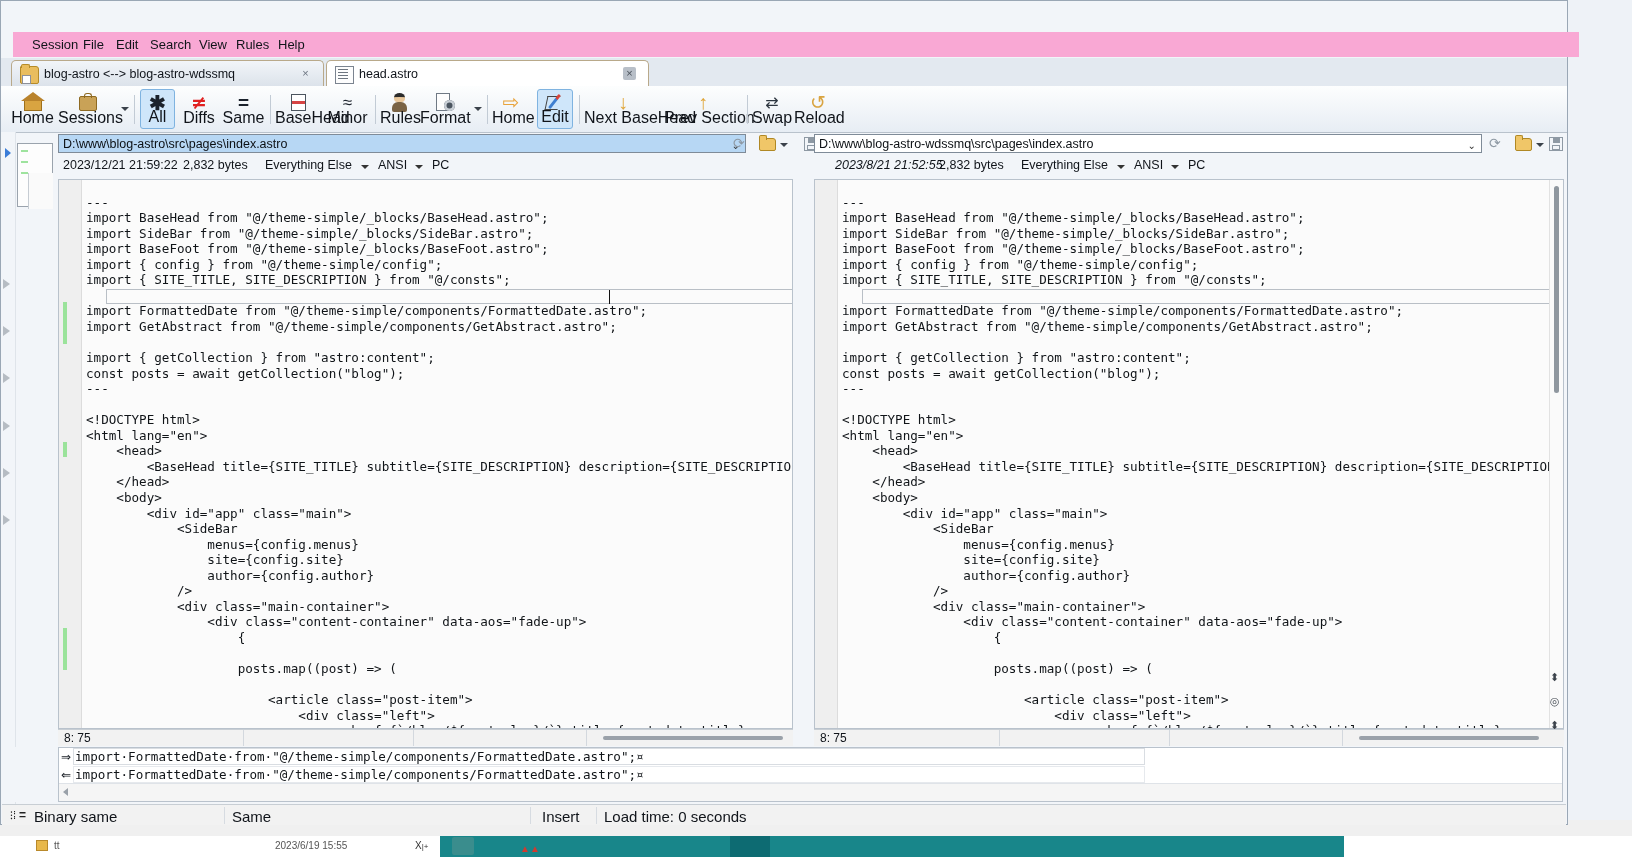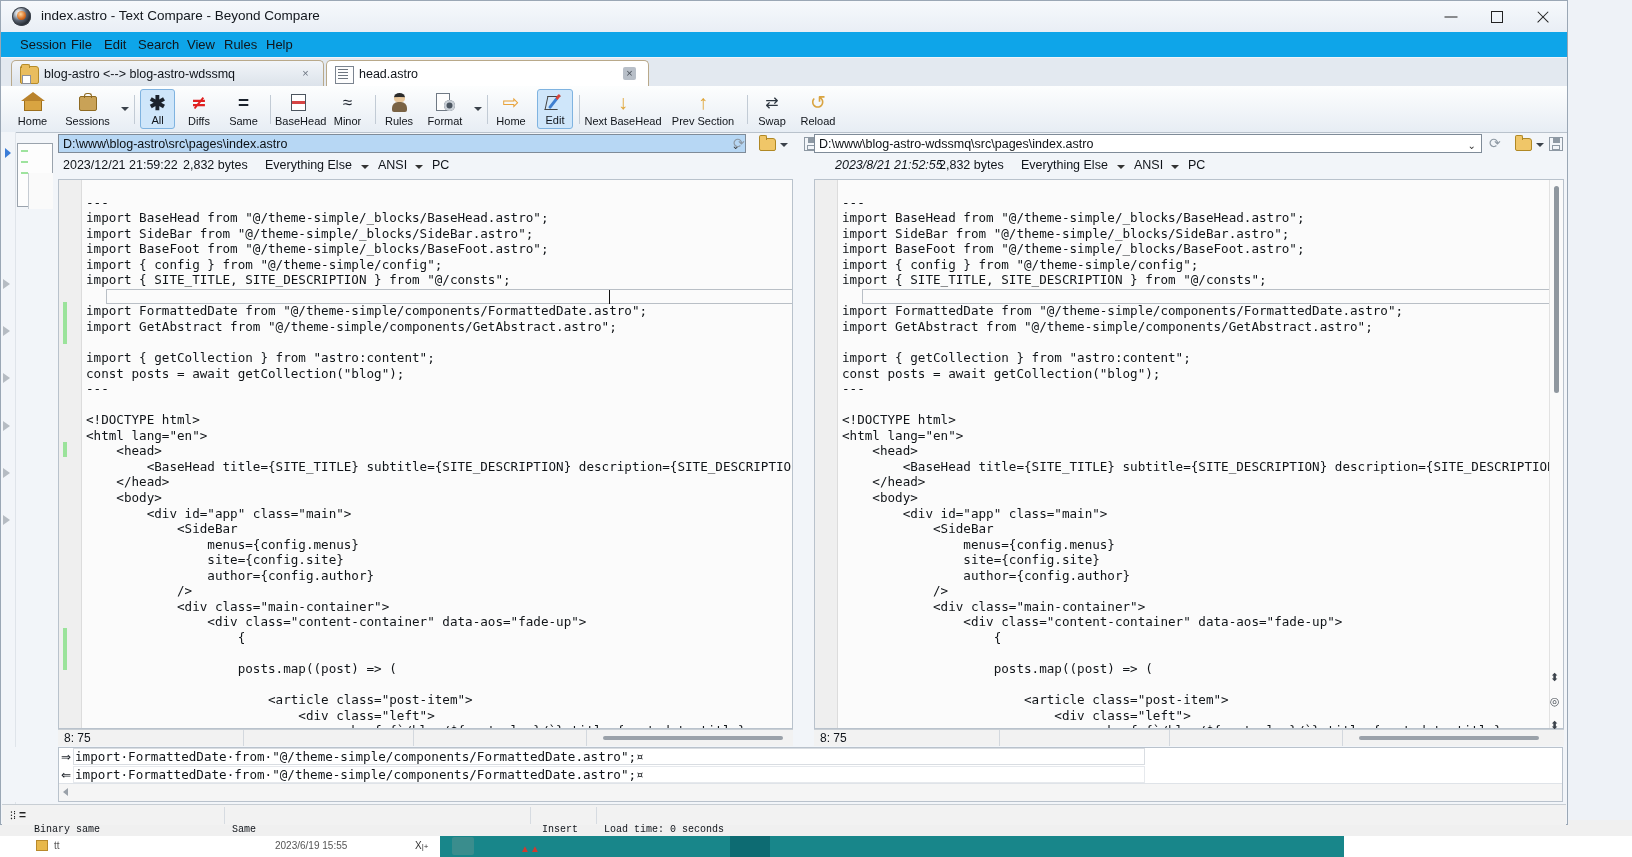--- a/index.html
+++ b/index.html
@@ -39,21 +39,21 @@
   .wbtn{position:absolute;top:0;width:46px;height:31px;cursor:default;}
   .wbtn .g{position:absolute;left:50%;top:50%;transform:translate(-50%,-50%);}
   .wmin{left:1427px;} .wmax{left:1473px;} .wclose{left:1519px;}
   .wmin .g{width:13px;height:1px;background:#222;}
   .wmax .g{width:12px;height:12px;border:1.3px solid #222;box-sizing:border-box;}
   .wclose .g{width:15px;height:15px;}
   .wclose .g:before,.wclose .g:after{content:"";position:absolute;left:0;top:7px;width:15px;height:1.3px;background:#222;}
   .wclose .g:before{transform:rotate(45deg);} .wclose .g:after{transform:rotate(-45deg);}
 
   
-  .menubar{position:absolute;left:0;top:31px;width:1566px;height:25px;background:#0ea5e9;}
+  .menubar{position:absolute;left:12px;top:31px;width:1566px;height:25px;background:#f9a8d4;}
   .menu-item{position:absolute;top:4px;height:18px;line-height:18px;font-size:13px;color:#11151a;padding:0 6px;cursor:default;}
 
   
   .tabstrip{position:absolute;left:0;top:57px;width:1566px;height:28px;background:#e3e9f0;
     border-bottom:1px solid #b9c2cc;}
   .tab{position:absolute;top:2px;height:27px;box-sizing:border-box;
     border:1px solid #b9a98a;border-bottom:none;border-radius:5px 5px 0 0;cursor:default;}
   .tab.inactive{background:linear-gradient(#f2f5f9,#dbe2ea);}
   .tab.active{background:#ffffff;}
   .tab-label{position:absolute;left:32px;top:6px;font-size:12.5px;color:#10141a;white-space:nowrap;}
@@ -65,21 +65,21 @@
   .ticon.folder:after{content:"";position:absolute;left:1px;top:8px;width:7px;height:7px;background:#fff;border:1px solid #8d9099;}
   .ticon.file{background:#fdfdfd;border:1px solid #7b8490;}
   .ticon.file:before{content:"";position:absolute;left:2px;top:2px;width:10px;height:1px;background:#6e7680;
     box-shadow:0 3px 0 #6e7680, 0 6px 0 #6e7680, 0 9px 0 #6e7680;}
 
   
   .toolbar{position:absolute;left:0;top:85px;width:1566px;height:46px;
     background:linear-gradient(#fdfefe,#e7edf4);border-bottom:1px solid #b9c2cc;}
   .tbtn{position:absolute;top:3px;height:40px;text-align:center;cursor:default;border-radius:3px;box-sizing:border-box;}
   .tbtn.sel{background:#cfe6fa;border:1px solid #7fb3e0;}
-  .tbtn .lbl{position:absolute;left:0;right:0;bottom:2px;font-size:11px;color:#10141a;white-space:nowrap;}
+  .tbtn .lbl{position:absolute;left:0;right:0;bottom:2px;font-size:16px;color:#10141a;white-space:nowrap;}
   .tbtn .ic{position:absolute;left:50%;top:3px;transform:translateX(-50%);width:22px;height:21px;}
   .tsep{position:absolute;top:9px;width:1px;height:29px;background:#c2cbd5;}
   .tcaret{position:absolute;width:0;height:0;border-left:4px solid transparent;border-right:4px solid transparent;border-top:4px solid #3b424b;}
 
   
   .ic-home:before{content:"";position:absolute;left:2px;top:8px;width:18px;height:11px;background:#d9a441;border:1px solid #9c6f1d;box-sizing:border-box;}
   .ic-home:after{content:"";position:absolute;left:-1px;top:0px;width:0;height:0;border-left:12px solid transparent;border-right:12px solid transparent;border-bottom:9px solid #b9832c;}
   .ic-sess:before{content:"";position:absolute;left:2px;top:4px;width:18px;height:15px;background:#c9a257;border:1px solid #8e6a22;border-radius:2px;box-sizing:border-box;}
   .ic-sess:after{content:"";position:absolute;left:7px;top:1px;width:8px;height:5px;border:1.5px solid #8e6a22;border-bottom:none;border-radius:3px 3px 0 0;box-sizing:border-box;}
   .ic-all{font-size:20px;line-height:21px;color:#1b222c;font-weight:bold;}
@@ -152,21 +152,21 @@
   .drow .dtxt{position:absolute;left:16px;top:1px;font-family:"DejaVu Sans Mono","Liberation Mono",monospace;
         font-size:12.6px;white-space:pre;color:#101418;}
   .darrow{position:absolute;left:2px;top:2px;font-size:12px;color:#1a1f26;}
   .dhl{position:absolute;height:17px;background:#ffffff;border:1px solid #d9dde2;box-sizing:border-box;}
   .dscroll{position:absolute;left:0;bottom:0;width:100%;height:17px;background:#f5f5f5;border-top:1px solid #dfe3e8;}
   .dleftarr{position:absolute;left:4px;top:4px;width:0;height:0;border-top:4px solid transparent;border-bottom:4px solid transparent;border-right:5px solid #9aa1a9;}
   .detail-left{position:absolute;left:0;top:746px;width:57px;height:55px;background:#f2f5f9;}
 
   
   .statusbar{position:absolute;left:1px;top:803px;width:1564px;height:21px;background:#f2f2f2;border-top:1px solid #c8ced4;box-sizing:border-box;}
-  .sb-seg{position:absolute;top:19px;font-size:10px;color:#10141a;white-space:nowrap;font-family:Liberation Mono, monospace;}
+  .sb-seg{position:absolute;top:3px;font-size:15px;color:#10141a;white-space:nowrap;}
   .sb-div{position:absolute;top:2px;width:1px;height:17px;background:#d6dbe1;}
   .sb-icon{position:absolute;left:8px;top:4px;font-size:11px;color:#222;line-height:12px;}
 
   .leftstrip{position:absolute;left:0;top:131px;width:14px;height:672px;background:#f2f5f9;border-right:1px solid #dfe4ea;}
 </style>
 </head>
 <body>
 
 <div class="app">
 
@@ -176,33 +176,20 @@
   <div class="tb-teal2"></div>
   <div class="tb-sq" style="left:36px;top:840px;"></div>
   <div class="tb-item" style="left:54px;top:840px;">tt</div>
   <div class="tb-item" style="left:275px;top:840px;">2023/6/19 15:55</div>
   <div class="tb-x" style="left:415px;top:840px;">X<span style="font-size:8px">|+</span></div>
   <div class="tb-btn" style="left:452px;"></div>
   <div class="tb-red" style="left:520px;top:843px;">▲▲</div>
 
   <div class="win">
 
-    <div class="titlebar">
-      <div class="app-icon"></div>
-      <div class="title-text">index.astro - Text Compare - Beyond Compare</div>
-      <div class="wbtn wmin">
-          <span class="g"></span>
-        </div>
-      <div class="wbtn wmax">
-          <span class="g"></span>
-        </div>
-      <div class="wbtn wclose">
-          <span class="g"></span>
-        </div>
-    </div>
 
     <div class="menubar">
       <div class="menu-item" style="left:13px;">Session</div>
       <div class="menu-item" style="left:64px;">File</div>
       <div class="menu-item" style="left:97px;">Edit</div>
       <div class="menu-item" style="left:131px;">Search</div>
       <div class="menu-item" style="left:180px;">View</div>
       <div class="menu-item" style="left:217px;">Rules</div>
       <div class="menu-item" style="left:259px;">Help</div>
     </div>

